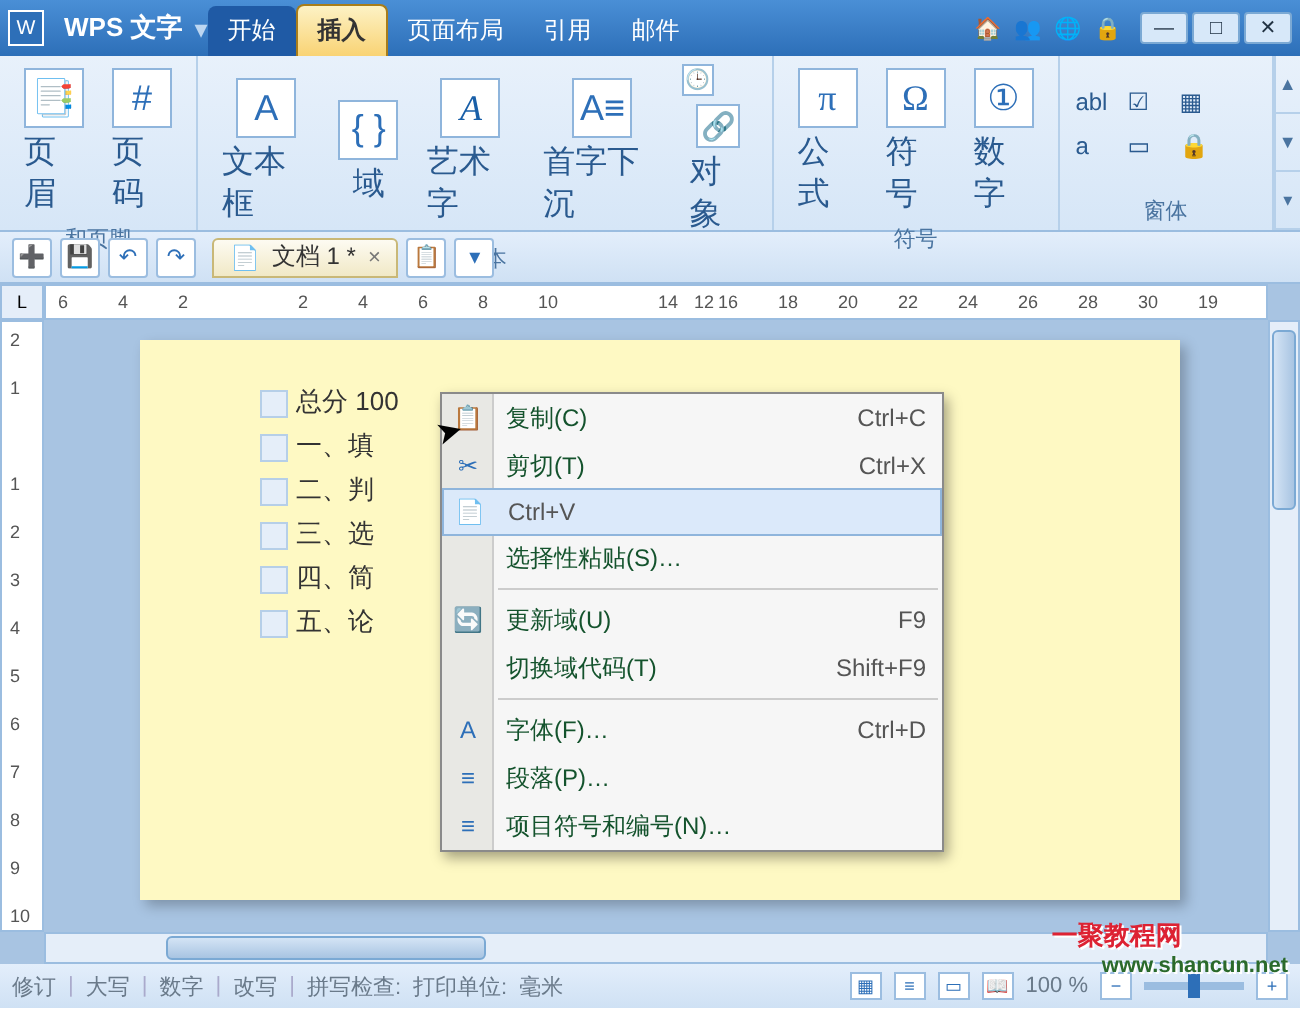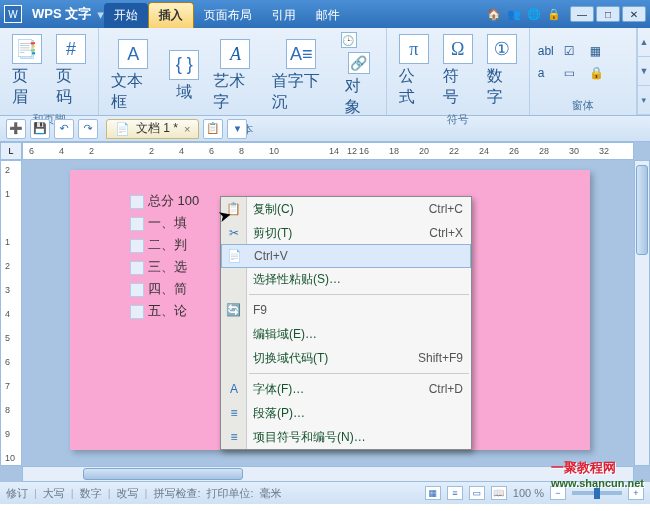--- a/index.html
+++ b/index.html
@@ -36,21 +36,21 @@
 .qbtn { width: 20px; height: 20px; background: #fff; border: 1px solid #9bbde0; border-radius: 2px; display: flex; align-items: center; justify-content: center; font-size: 11px; color: #2d6fb8; cursor: pointer; }
 .doc-tab { height: 20px; background: linear-gradient(#fdfbf2, #f1e9c6); border: 1px solid #c9b877; border-radius: 3px 3px 0 0; display: flex; align-items: center; padding: 0 8px; gap: 6px; font-size: 12px; color: #333; margin-left: 4px; }
 .doc-tab .close { font-size: 11px; color: #777; cursor: pointer; }
 
 .workspace { position: relative; height: 340px; background: #a8c4e2; }
 .hruler { position: absolute; top: 0; left: 22px; right: 16px; height: 18px; background: #fff; border: 1px solid #9bbde0; display: flex; align-items: center; font-size: 9px; color: #555; }
 .hruler span { position: absolute; }
 .corner { position: absolute; top: 0; left: 0; width: 22px; height: 18px; background: #e5eef9; border: 1px solid #9bbde0; font-size: 9px; display: flex; align-items: center; justify-content: center; }
 .vruler { position: absolute; top: 18px; left: 0; width: 22px; bottom: 16px; background: #fff; border: 1px solid #9bbde0; font-size: 9px; color: #555; }
 .vruler span { position: absolute; left: 4px; }
-.page { position: absolute; top: 28px; left: 70px; width: 520px; height: 280px; background: #f9a8d4; box-shadow: 3px 3px 6px rgba(0,0,0,.25); }
+.page { position: absolute; top: 28px; left: 70px; width: 520px; height: 280px; background: #fef9c3; box-shadow: 3px 3px 6px rgba(0,0,0,.25); }
 .page-content { padding: 20px 60px; font-size: 13px; color: #333; line-height: 22px; }
 .page-content .ic { display: inline-block; width: 14px; height: 14px; background: #e5eef9; border: 1px solid #b6cfe8; margin-right: 4px; font-size: 9px; vertical-align: middle; }
 .hscroll { position: absolute; bottom: 0; left: 22px; right: 16px; height: 16px; background: #e5eef9; border: 1px solid #9bbde0; }
 .hscroll .thumb { position: absolute; left: 60px; width: 160px; top: 1px; bottom: 1px; background: linear-gradient(#d4e4f5,#a8c4e2); border: 1px solid #7ba9d4; border-radius: 3px; }
 .vscroll { position: absolute; top: 18px; right: 0; width: 16px; bottom: 16px; background: #e5eef9; border: 1px solid #9bbde0; }
 .vscroll .thumb { position: absolute; top: 4px; height: 90px; left: 1px; right: 1px; background: linear-gradient(90deg,#d4e4f5,#a8c4e2); border: 1px solid #7ba9d4; border-radius: 3px; }
 
 .ctx-menu { position: absolute; top: 196px; left: 220px; width: 252px; background: #f6f6f6; border: 1px solid #8a8a8a; box-shadow: 2px 3px 6px rgba(0,0,0,.35); font-size: 12px; z-index: 50; }
 .ctx-menu .iconcol { position: absolute; left: 0; top: 0; bottom: 0; width: 26px; background: #e8e8e4; border-right: 1px solid #ccc; }
 .ctx-item { position: relative; display: flex; align-items: center; height: 24px; padding-left: 32px; padding-right: 8px; cursor: pointer; }
@@ -59,21 +59,21 @@
 .ctx-item .mlabel { flex: 1; color: #14532d; }
 .ctx-item .mkey { color: #555; font-size: 12px; }
 .ctx-sep { height: 1px; background: #ccc; margin: 3px 2px 3px 28px; }
 
 .statusbar { height: 22px; background: linear-gradient(#e3eefb,#cfe1f4); display: flex; align-items: center; font-size: 11px; color: #6a7a8a; padding: 0 6px; gap: 6px; }
 .statusbar .sep { color: #aac; }
 .statusbar .spacer { flex: 1; }
 .sb-icon { width: 16px; height: 14px; border: 1px solid #9bbde0; background: #fff; font-size: 9px; display: inline-flex; align-items: center; justify-content: center; cursor: pointer; color: #2d6fb8; }
 
 .watermark { position: absolute; right: 6px; bottom: 22px; font-size: 13px; color: #d23; font-weight: bold; text-shadow: 1px 1px #fff; z-index: 60; }
-.watermark .sub { font-size: 11px; color: #2b6a2b; display: block; }
+.watermark .sub { font-size: 11px; color: #2b6a2b; display: block; margin-left: 25px; }
 .cursor-arrow { position: absolute; top: 206px; left: 218px; font-size: 16px; color: #000; z-index: 70; transform: rotate(-15deg); }
 </style>
 </head>
 <body>
 
 <div class="titlebar">
   <span class="app-icon">W</span>
   <span class="app-name">WPS 文字</span>
   <span style="color:#bcd6f1">▾</span>
   <div class="tabs">
@@ -208,21 +208,21 @@
       <span style="left: 288px; margin-left: 36px;">12</span>
       <span style="left: 306px;">14</span>
       <span style="left: 336px;">16</span>
       <span style="left: 366px;">18</span>
       <span style="left: 396px;">20</span>
       <span style="left: 426px;">22</span>
       <span style="left: 456px;">24</span>
       <span style="left: 486px;">26</span>
       <span style="left: 516px;">28</span>
       <span style="left: 546px;">30</span>
-      <span style="left: 576px;">32</span>
+      <span style="left: 576px;">19</span>
     </div>
   <div class="vruler" id="vruler">
       <span style="top: 4px;">2</span>
       <span style="top: 28px;">1</span>
       <span style="top: 52px;"></span>
       <span style="top: 76px;">1</span>
       <span style="top: 100px;">2</span>
       <span style="top: 124px;">3</span>
       <span style="top: 148px;">4</span>
       <span style="top: 172px;">5</span>
@@ -267,26 +267,22 @@
       <span class="mkey">Ctrl+V</span>
     </div>
     <div class="ctx-item">
       <span class="mi"></span>
       <span class="mlabel">选择性粘贴(S)…</span>
       <span class="mkey"></span>
     </div>
     <div class="ctx-sep"></div>
     <div class="ctx-item">
       <span class="mi">🔄</span>
+      <span class="mlabel">更新域(U)</span>
       <span class="mkey">F9</span>
-    </div>
-    <div class="ctx-item">
-      <span class="mi"></span>
-      <span class="mlabel">编辑域(E)…</span>
-      <span class="mkey"></span>
     </div>
     <div class="ctx-item">
       <span class="mi"></span>
       <span class="mlabel">切换域代码(T)</span>
       <span class="mkey">Shift+F9</span>
     </div>
     <div class="ctx-sep"></div>
     <div class="ctx-item">
       <span class="mi">A</span>
       <span class="mlabel">字体(F)…</span>

